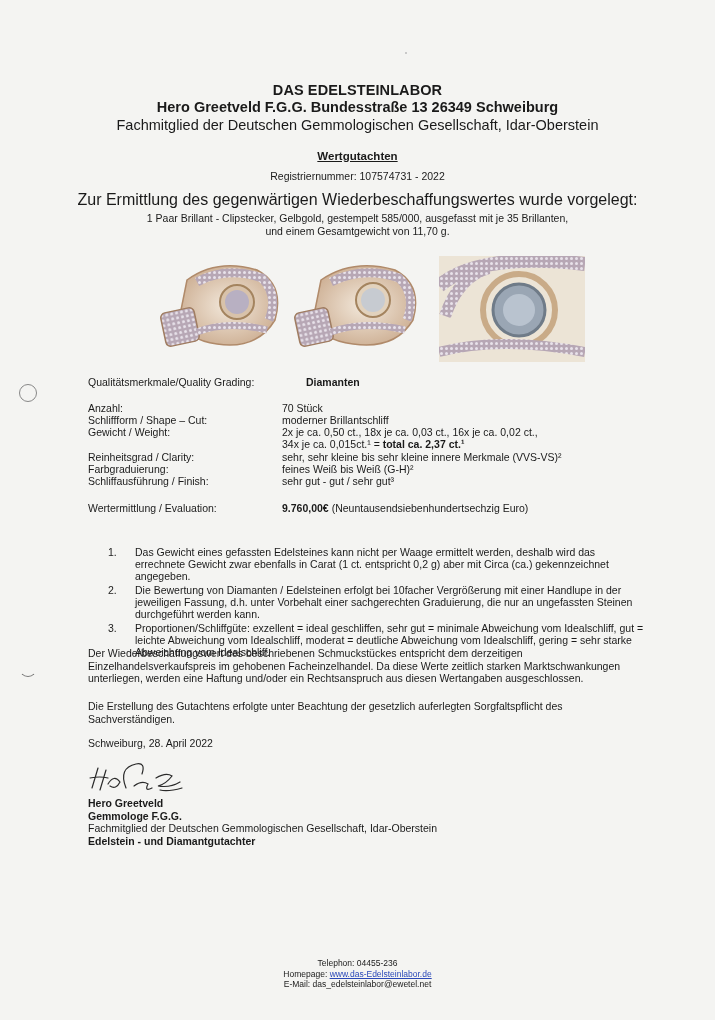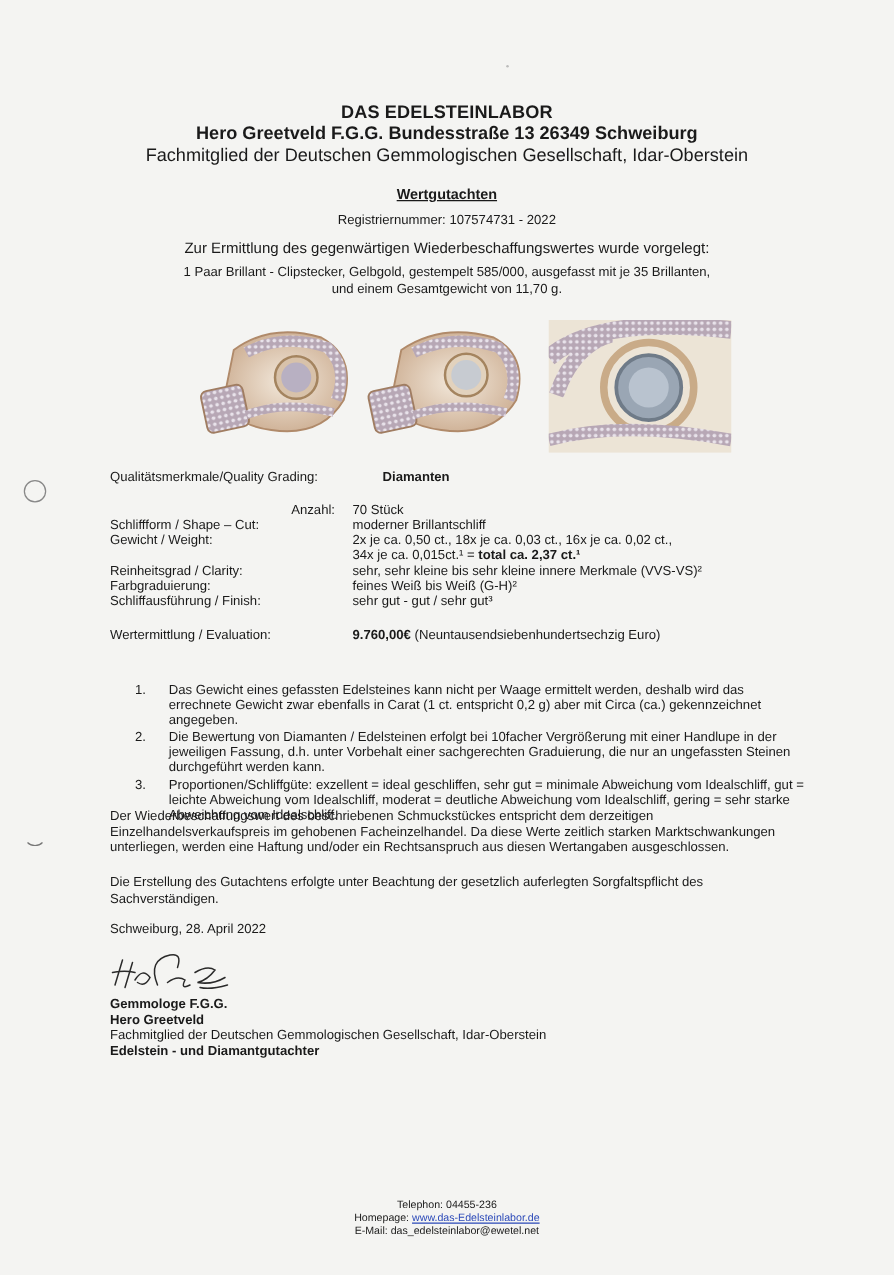--- a/index.html
+++ b/index.html
@@ -11,21 +11,21 @@
     position: relative;
   }
   .page { position: absolute; left: 0; top: 0; width: 715px; height: 1020px; }
   .center { position: absolute; left: 0; width: 715px; text-align: center; }
   .h1 { top: 82px; font-size: 14.5px; font-weight: bold; letter-spacing: 0.1px; }
   .h2 { top: 99px; font-size: 14.5px; font-weight: bold; }
   .h3 { top: 117px; font-size: 14.5px; }
   .title { top: 150px; font-size: 11.5px; font-weight: bold; text-decoration: underline; }
   .reg { top: 170px; font-size: 10.5px; }
   .reg b { font-weight: normal; }
-  .intro { top: 191px; font-size: 12px; }
+  .intro { top: 191px; font-size: 16px; }
   .item { top: 212px; font-size: 10.5px; line-height: 13px; }
 
   .photos { position: absolute; top: 256px; left: 157px; width: 430px; height: 106px; }
   .photo { position: absolute; }
   .ph1 { left: 0; top: 4px; width: 128px; height: 96px; }
   .ph2 { left: 130px; top: 4px; width: 138px; height: 96px; }
   .ph3 { left: 282px; top: 0; width: 146px; height: 106px; background: #ede6d8; }
   .lbl { position: absolute; left: 88px; width: 180px; font-size: 10.5px; }
   .val { position: absolute; left: 282px; width: 340px; font-size: 10.5px; line-height: 12px; }
   .bold { font-weight: bold; }
@@ -105,21 +105,21 @@
       <circle cx="80" cy="54" r="36" fill="none" stroke="#c9ab88" stroke-width="6"></circle>
       <circle cx="80" cy="54" r="26" fill="#9aa6b4" stroke="#6f7b88" stroke-width="3"></circle>
       <circle cx="80" cy="54" r="16" fill="#b9c3cf"></circle>
       <path d="M0 96 Q60 80 146 96" fill="none" stroke="url(#pave)" stroke-width="10"></path>
     </svg>
   </div>
 
   <div class="lbl" style="top:376px;">Qualitätsmerkmale/Quality Grading:</div>
   <div class="val bold" style="top:376px;padding-left:24px;">Diamanten</div>
 
-  <div class="lbl" style="top:402px;text-align:right;">Anzahl:</div>
+  <div class="lbl" style="top:402px;">Anzahl:</div>
   <div class="val" style="top:402px;">70 Stück</div>
 
   <div class="lbl" style="top:414px;">Schliffform / Shape – Cut:</div>
   <div class="val" style="top:414px;">moderner Brillantschliff</div>
 
   <div class="lbl" style="top:426px;">Gewicht / Weight:</div>
   <div class="val" style="top:426px;">
     <div>2x je ca. 0,50 ct., 18x je ca. 0,03 ct., 16x je ca. 0,02 ct.,</div>
     <div><span>34x je ca. 0,015ct.¹ = </span><b>total ca. 2,37 ct.¹</b></div>
   </div>
@@ -153,22 +153,22 @@
 
   <div class="para" style="top:647px;">Der Wiederbeschaffungswert des beschriebenen Schmuckstückes entspricht dem derzeitigen Einzelhandelsverkaufspreis im gehobenen Facheinzelhandel. Da diese Werte zeitlich starken Marktschwankungen unterliegen, werden eine Haftung und/oder ein Rechtsanspruch aus diesen Wertangaben ausgeschlossen.</div>
   <div class="para" style="top:700px;">Die Erstellung des Gutachtens erfolgte unter Beachtung der gesetzlich auferlegten Sorgfaltspflicht des Sachverständigen.</div>
   <div class="para" style="top:737px;">Schweiburg, 28. April 2022</div>
 
   <svg class="sig" viewBox="0 0 110 40">
     <path d="M6 30 L12 10 M4 20 Q14 18 22 20 M14 32 L20 12 M22 26 Q28 16 34 24 Q30 32 24 28 M40 30 Q32 10 50 6 Q60 4 56 16 M48 28 Q56 22 62 26 Q58 34 66 30 M70 20 Q80 14 86 18 Q80 26 72 28 Q84 30 94 24 M74 32 Q82 34 96 30" fill="none" stroke="#2a2a2a" stroke-width="1.2" stroke-linecap="round"></path>
   </svg>
 
   <div class="signer">
+    <div class="bold">Hero Greetveld</div>
     <div class="bold">Gemmologe F.G.G.</div>
-    <div class="bold">Hero Greetveld</div>
     <div>Fachmitglied der Deutschen Gemmologischen Gesellschaft, Idar-Oberstein</div>
     <div class="bold">Edelstein - und Diamantgutachter</div>
   </div>
 
   <div class="footer">
     <div>Telephon: 04455-236</div>
     <div><span>Homepage: </span><a>www.das-Edelsteinlabor.de</a></div>
     <div>E-Mail: das_edelsteinlabor@ewetel.net</div>
   </div>
 

